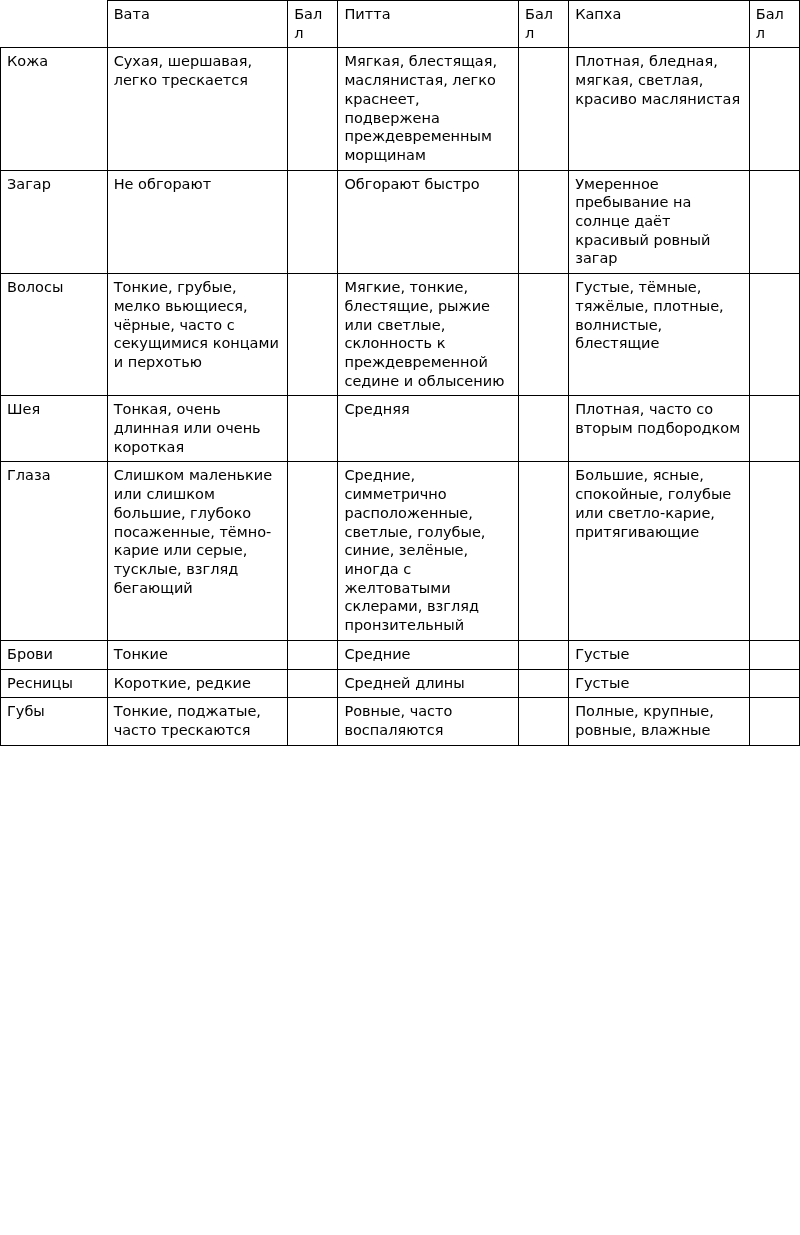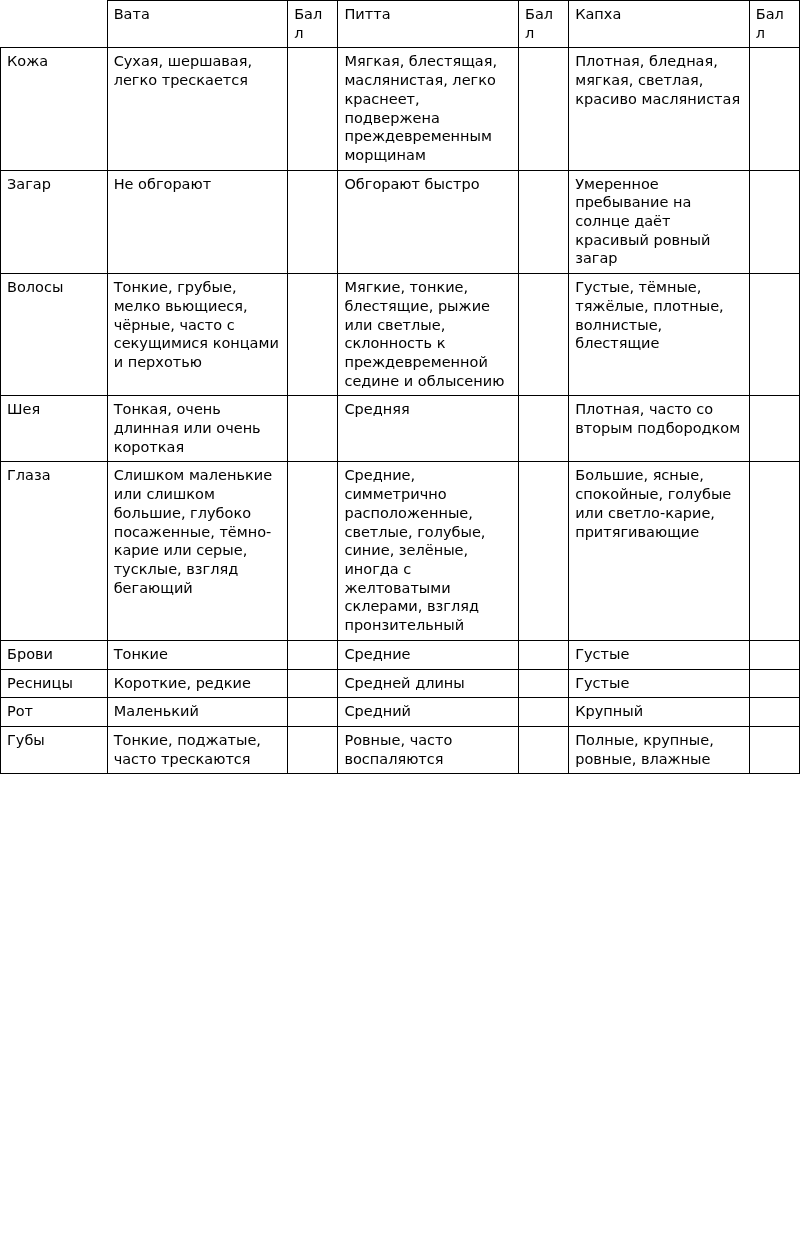--- a/index.html
+++ b/index.html
@@ -137,29 +137,20 @@
         <tr>
           <td class="trait-cell">Ресницы</td>
           <td class="desc-cell">Короткие, редкие</td>
           <td class="score-cell"></td>
           <td class="desc-cell">Средней длины</td>
           <td class="score-cell"></td>
           <td class="desc-cell">Густые</td>
           <td class="score-cell"></td>
         </tr>
         <tr>
-          <td class="trait-cell">Рот</td>
-          <td class="desc-cell">Маленький</td>
-          <td class="score-cell"></td>
-          <td class="desc-cell">Средний</td>
-          <td class="score-cell"></td>
-          <td class="desc-cell">Крупный</td>
-          <td class="score-cell"></td>
-        </tr>
-        <tr>
           <td class="trait-cell">Губы</td>
           <td class="desc-cell">Тонкие, поджатые, часто трескаются</td>
           <td class="score-cell"></td>
           <td class="desc-cell">Ровные, часто воспаляются</td>
           <td class="score-cell"></td>
           <td class="desc-cell">Полные, крупные, ровные, влажные</td>
           <td class="score-cell"></td>
         </tr>
       </tbody>
   </table>

